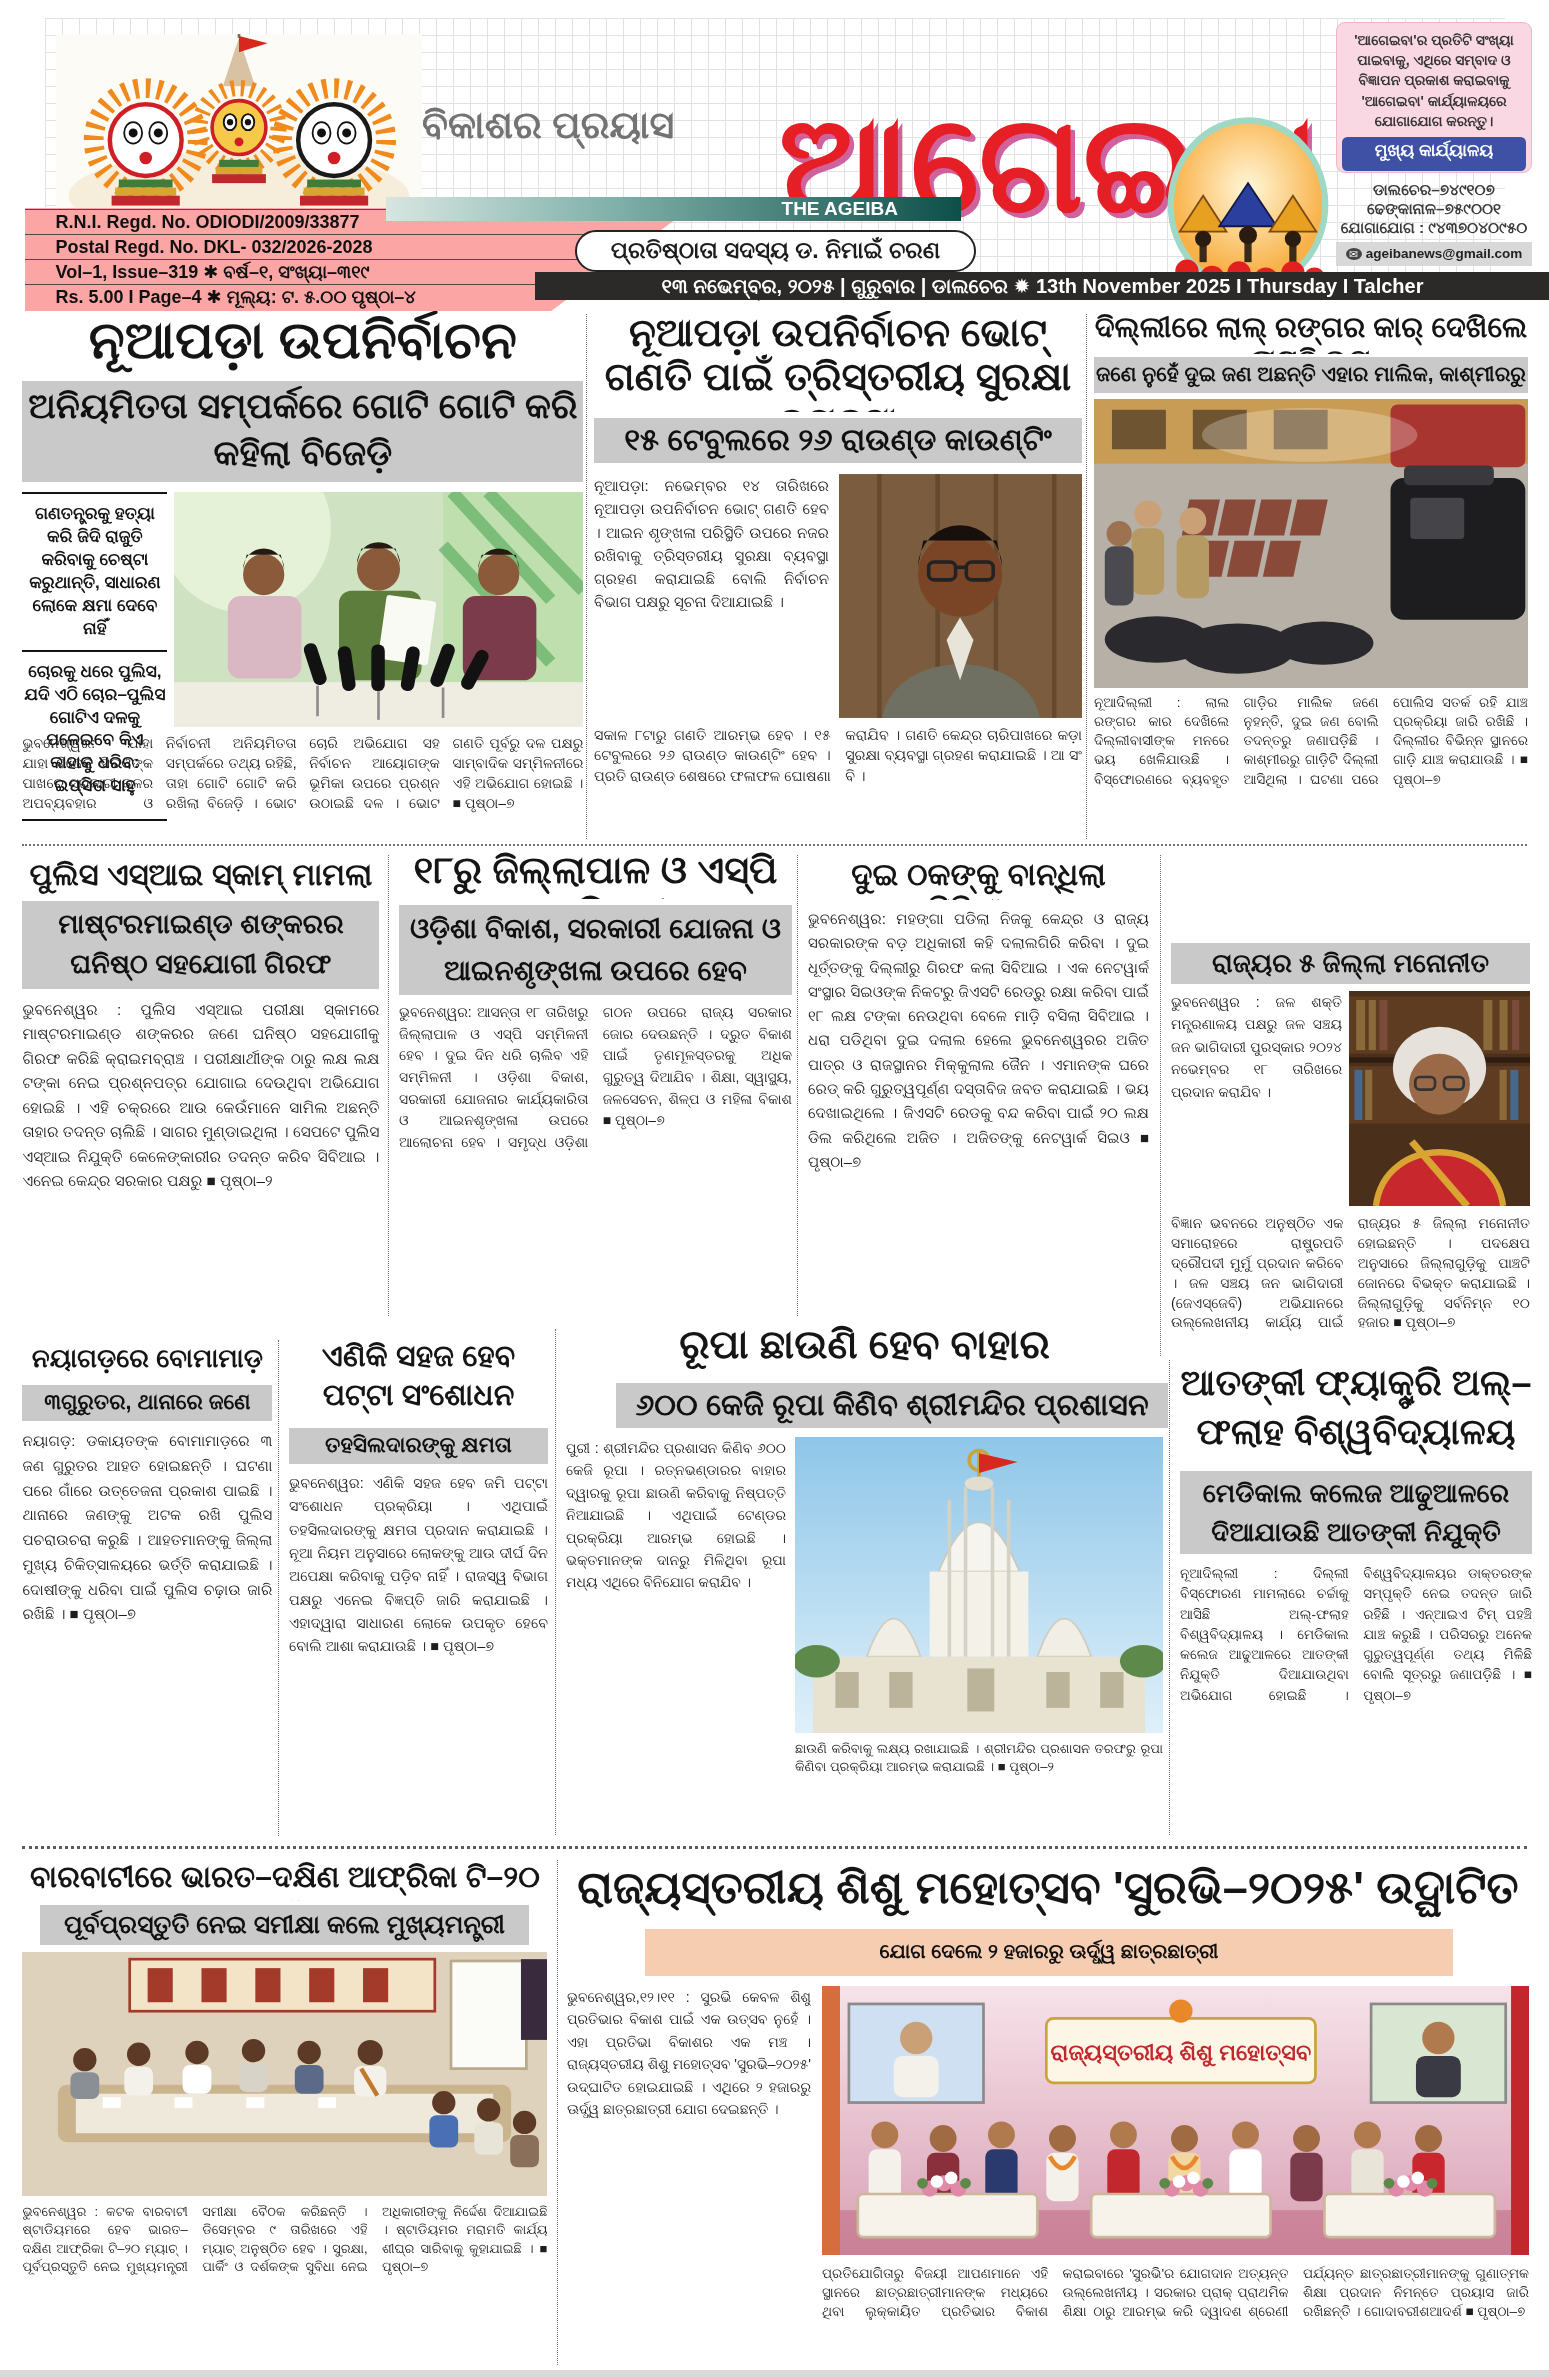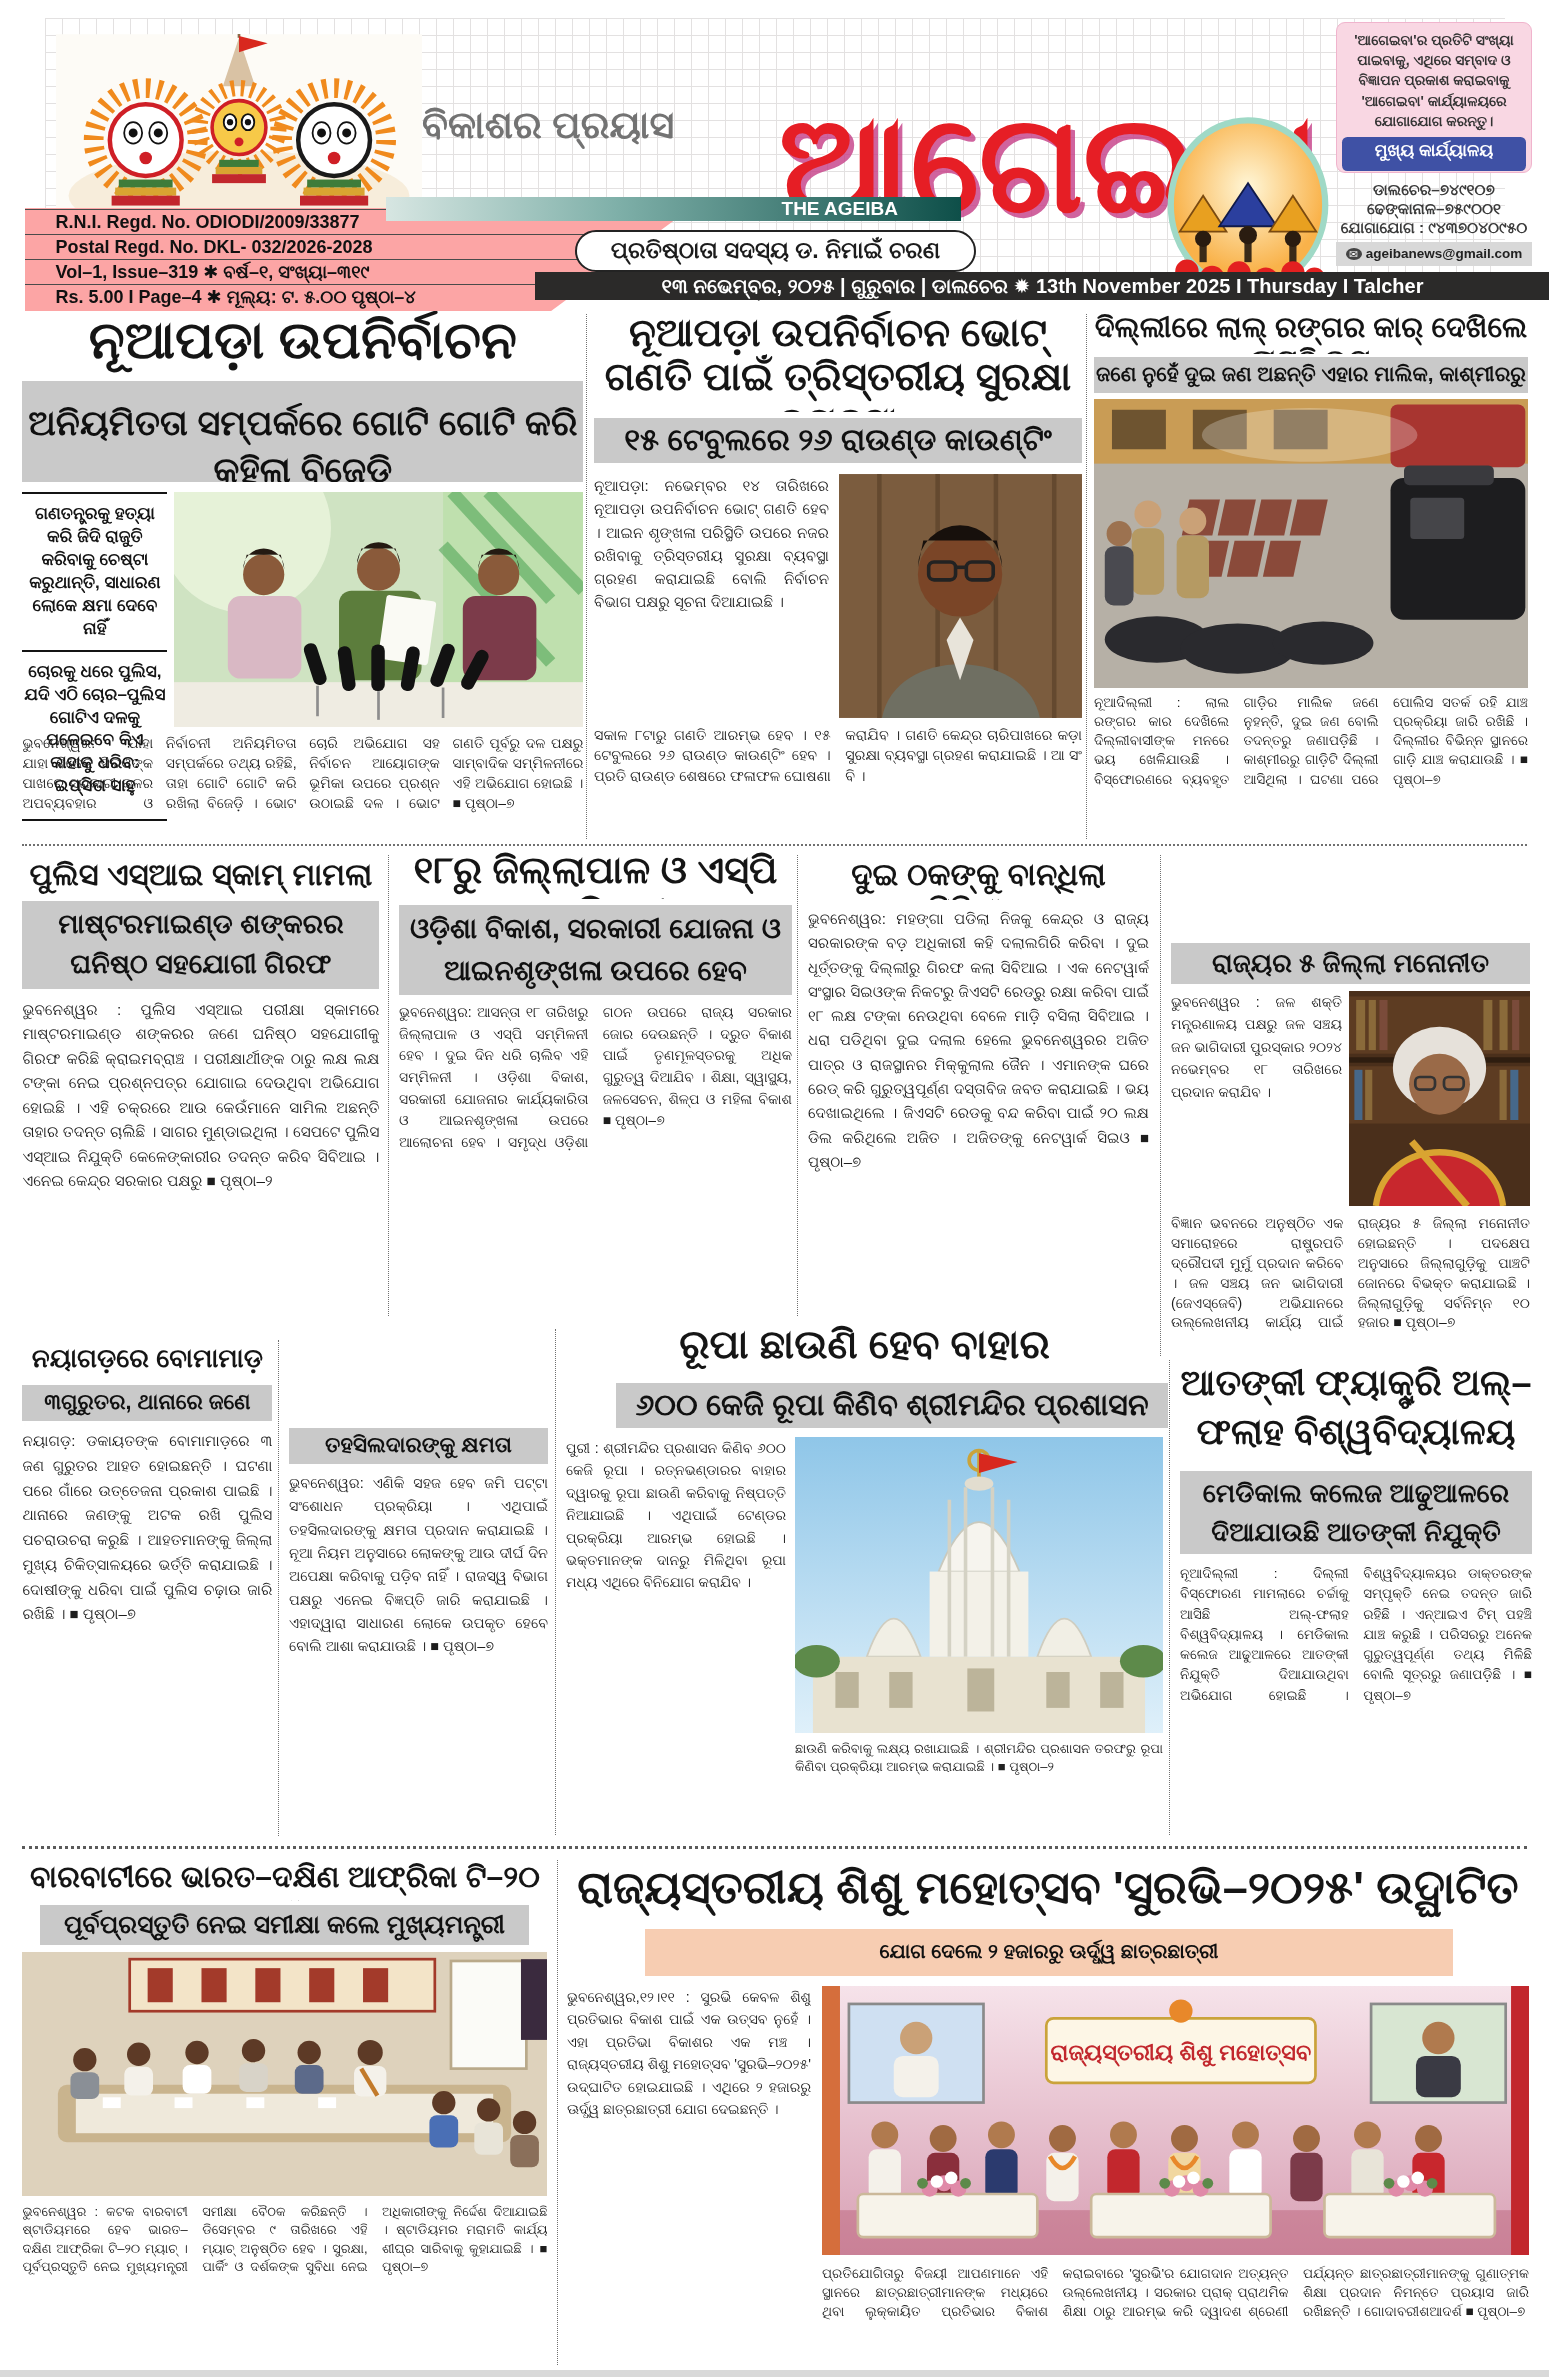--- a/index.html
+++ b/index.html
@@ -151,21 +151,21 @@
     <div class="row" style="border-bottom:none;">Rs. 5.00 I Page–4 ✱ ମୂଲ୍ୟ: ଟ. ୫.୦୦ ପୃଷ୍ଠା–୪</div>
   </div>
 
   <div class="abs ageiba-bar" style="left:386px;top:197px;width:575px;height:24px;line-height:24px;font-size:19px;padding-right:63px;box-sizing:border-box;">THE AGEIBA</div>
 
   <div class="abs founder-box" style="left:575px;top:230px;width:397px;height:38px;line-height:36px;font-size:23px;">ପ୍ରତିଷ୍ଠାତା ସଦସ୍ୟ ଡ. ନିମାଇଁ ଚରଣ ପ୍ରଧାନ</div>
 
   <div class="abs date-bar" style="left:535px;top:272px;width:1015px;height:28px;line-height:28px;font-size:20px;">୧୩ ନଭେମ୍ବର, ୨୦୨୫ | ଗୁରୁବାର | ଡାଲଚେର ✹ 13th November 2025 I Thursday I Talcher</div>
 
   <div class="abs hl" style="left:22.4px;top:311px;width:561px;height:66px;font-size:52px;">ନୂଆପଡ଼ା ଉପନିର୍ବାଚନ</div>
-  <div class="abs sub" style="left:22.4px;top:381px;width:561px;height:101px;font-size:35px;line-height:1.35;padding-top:18px;box-sizing:border-box;">ଅନିୟମିତତା ସମ୍ପର୍କରେ ଗୋଟି ଗୋଟି କରି କହିଲା ବିଜେଡ଼ି</div>
+  <div class="abs sub" style="left:22.4px;top:381px;width:561px;height:101px;font-size:35px;line-height:1.35;padding-top:1px;box-sizing:border-box;">ଅନିୟମିତତା ସମ୍ପର୍କରେ ଗୋଟି ଗୋଟି କରି କହିଲା ବିଜେଡ଼ି</div>
   <div class="abs quotes" style="left:22.4px;top:492px;width:145px;height:325px;">
     <div class="q" style="font-size:17px;">ଗଣତନ୍ତ୍ରକୁ ହତ୍ୟା କରି ଜିଦି ରାଜୁତି କରିବାକୁ ଚେଷ୍ଟା କରୁଥାନ୍ତି, ସାଧାରଣ ଲୋକେ କ୍ଷମା ଦେବେ ନାହିଁ</div>
     <div class="q" style="font-size:17px;">ଚୋରକୁ ଧରେ ପୁଲିସ, ଯଦି ଏଠି ଚୋର–ପୁଲିସ ଗୋଟିଏ ଦଳକୁ ପଳେଇବେ କିଏ କାହାକୁ ଧରିବ: ଇପ୍ସିତା ସାହୁ</div>
   </div>
   <div class="abs photo" style="left:174px;top:492px;width:409px;height:235px;">
     <svg viewBox="0 0 456 262" preserveAspectRatio="none">
       <rect width="456" height="262" fill="#cfe3c2"></rect>
       <circle cx="80" cy="40" r="95" fill="#e8f3da" opacity="0.9"></circle>
       <rect x="300" y="0" width="156" height="262" fill="#bfe0ae"></rect>
       <g stroke="#3e9b47" stroke-width="14" opacity="0.5">
@@ -333,20 +333,21 @@
     </svg>
   </div>
   <div class="abs bt c2" style="left:1171px;top:1214px;width:359px;height:142px;font-size:14px;">ବିଜ୍ଞାନ ଭବନରେ ଅନୁଷ୍ଠିତ ଏକ ସମାରୋହରେ ରାଷ୍ଟ୍ରପତି ଦ୍ରୌପଦୀ ମୁର୍ମୁ ପ୍ରଦାନ କରିବେ । ଜଳ ସଞ୍ଚୟ ଜନ ଭାଗିଦାରୀ (ଜେଏସ୍‌ଜେବି) ଅଭିଯାନରେ ଉଲ୍ଲେଖନୀୟ କାର୍ଯ୍ୟ ପାଇଁ ରାଜ୍ୟର ୫ ଜିଲ୍ଲା ମନୋନୀତ ହୋଇଛନ୍ତି । ପଦକ୍ଷେପ ଅନୁସାରେ ଜିଲ୍ଲାଗୁଡ଼ିକୁ ପାଞ୍ଚଟି ଜୋନରେ ବିଭକ୍ତ କରାଯାଇଛି । ଜିଲ୍ଲାଗୁଡ଼ିକୁ ସର୍ବନିମ୍ନ ୧୦ ହଜାର ■ ପୃଷ୍ଠା–୭</div>
 
   <div class="abs hl" style="left:22.4px;top:1344px;width:250px;height:38px;font-size:26px;">ନୟାଗଡ଼ରେ ବୋମାମାଡ଼</div>
   <div class="abs sub" style="left:22.4px;top:1385px;width:250px;height:36px;font-size:21.5px;line-height:34px;">୩ଗୁରୁତର, ଥାନାରେ ଜଣେ ଅଟକ</div>
   <div class="abs bt" style="left:22.4px;top:1429px;width:250px;height:402px;font-size:15px;line-height:1.65;">ନୟାଗଡ଼: ଡକାୟତଙ୍କ ବୋମାମାଡ଼ରେ ୩ ଜଣ ଗୁରୁତର ଆହତ ହୋଇଛନ୍ତି । ଘଟଣା ପରେ ଗାଁରେ ଉତ୍ତେଜନା ପ୍ରକାଶ ପାଇଛି । ଥାନାରେ ଜଣଙ୍କୁ ଅଟକ ରଖି ପୁଲିସ ପଚରାଉଚରା କରୁଛି । ଆହତମାନଙ୍କୁ ଜିଲ୍ଲା ମୁଖ୍ୟ ଚିକିତ୍ସାଳୟରେ ଭର୍ତ୍ତି କରାଯାଇଛି । ଦୋଷୀଙ୍କୁ ଧରିବା ପାଇଁ ପୁଲିସ ଚଢ଼ାଉ ଜାରି ରଖିଛି । ■ ପୃଷ୍ଠା–୭</div>
 
   <div class="abs vdot" style="left:278px;top:1340px;height:496px;"></div>
 
+  <div class="abs hl" style="left:289px;top:1336px;width:259px;height:84px;font-size:30px;line-height:1.3;">ଏଣିକି ସହଜ ହେବ ପଟ୍ଟା ସଂଶୋଧନ</div>
   <div class="abs sub" style="left:289px;top:1428px;width:259px;height:36px;font-size:21.5px;line-height:34px;">ତହସିଲଦାରଙ୍କୁ କ୍ଷମତା ପ୍ରଦାନ</div>
   <div class="abs bt" style="left:289px;top:1472px;width:259px;height:359px;font-size:14.4px;line-height:1.62;">ଭୁବନେଶ୍ୱର: ଏଣିକି ସହଜ ହେବ ଜମି ପଟ୍ଟା ସଂଶୋଧନ ପ୍ରକ୍ରିୟା । ଏଥିପାଇଁ ତହସିଲଦାରଙ୍କୁ କ୍ଷମତା ପ୍ରଦାନ କରାଯାଇଛି । ନୂଆ ନିୟମ ଅନୁସାରେ ଲୋକଙ୍କୁ ଆଉ ଦୀର୍ଘ ଦିନ ଅପେକ୍ଷା କରିବାକୁ ପଡ଼ିବ ନାହିଁ । ରାଜସ୍ୱ ବିଭାଗ ପକ୍ଷରୁ ଏନେଇ ବିଜ୍ଞପ୍ତି ଜାରି କରାଯାଇଛି । ଏହାଦ୍ୱାରା ସାଧାରଣ ଲୋକେ ଉପକୃତ ହେବେ ବୋଲି ଆଶା କରାଯାଉଛି । ■ ପୃଷ୍ଠା–୭</div>
 
   <div class="abs vdot" style="left:555px;top:1329px;height:506px;"></div>
 
   <div class="abs hl" style="left:566px;top:1322px;width:597px;height:54px;font-size:40px;">ରୂପା ଛାଉଣି ହେବ ବାହାର ରତ୍ନଭଣ୍ଡାର ଦ୍ୱାର</div>
   <div class="abs sub" style="left:588px;top:1383px;width:552px;height:45px;font-size:30px;line-height:43px;margin-left:28px;">୬୦୦ କେଜି ରୂପା କିଣିବ ଶ୍ରୀମନ୍ଦିର ପ୍ରଶାସନ</div>
   <div class="abs bt" style="left:566px;top:1437px;width:220px;height:395px;font-size:14px;line-height:1.6;">ପୁରୀ : ଶ୍ରୀମନ୍ଦିର ପ୍ରଶାସନ କିଣିବ ୬୦୦ କେଜି ରୂପା । ରତ୍ନଭଣ୍ଡାରର ବାହାର ଦ୍ୱାରକୁ ରୂପା ଛାଉଣି କରିବାକୁ ନିଷ୍ପତ୍ତି ନିଆଯାଇଛି । ଏଥିପାଇଁ ଟେଣ୍ଡର ପ୍ରକ୍ରିୟା ଆରମ୍ଭ ହୋଇଛି । ଭକ୍ତମାନଙ୍କ ଦାନରୁ ମିଳିଥିବା ରୂପା ମଧ୍ୟ ଏଥିରେ ବିନିଯୋଗ କରାଯିବ ।</div>
   <div class="abs photo" style="left:795px;top:1437px;width:368px;height:296px;">
     <svg viewBox="0 0 410 330" preserveAspectRatio="none">

